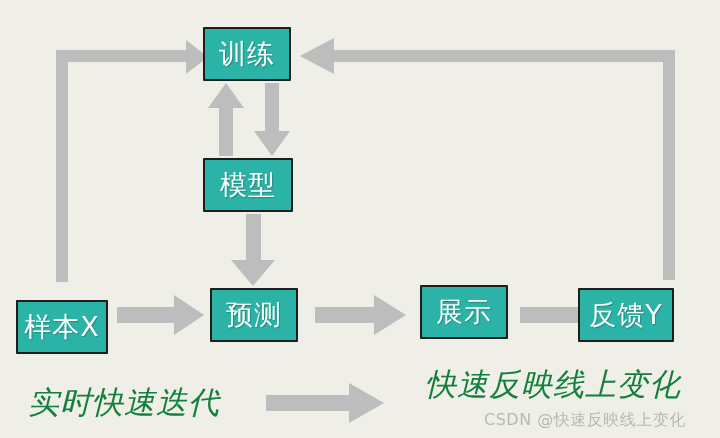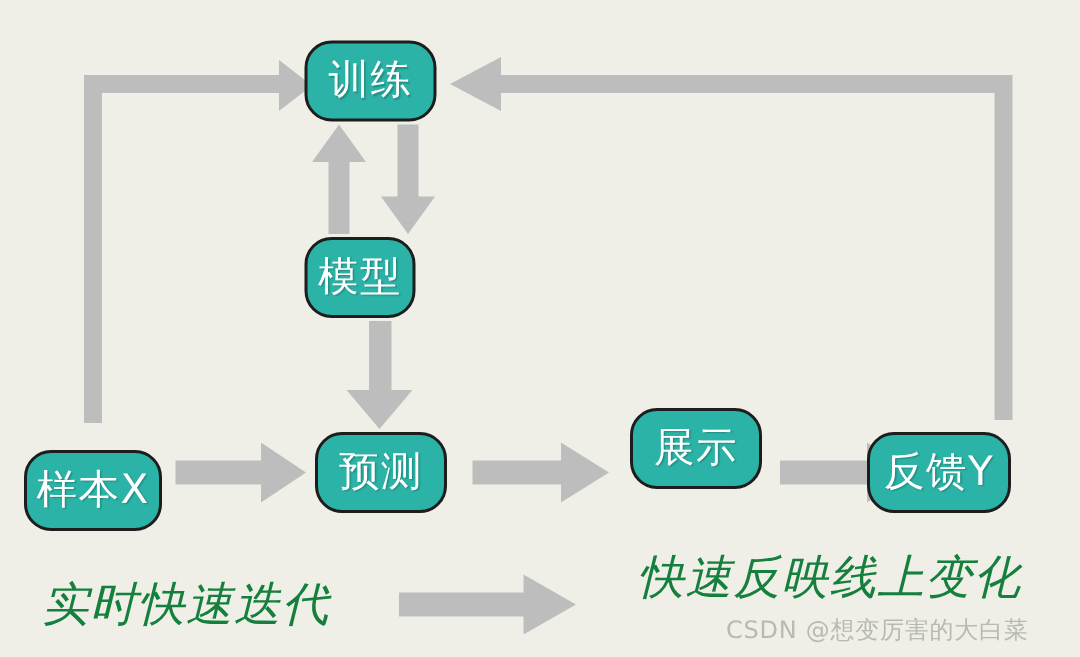--- a/index.html
+++ b/index.html
@@ -24,40 +24,40 @@
     left: 0;
     top: 0;
     width: 720px;
     height: 438px;
   }
   .node {
     position: absolute;
     box-sizing: border-box;
     background: #2ab3a6;
     border: 2px solid #1d1d1d;
-    border-radius: 18px;
+    border-radius: 1px;
     display: flex;
     align-items: center;
     justify-content: center;
     color: #ffffff;
     font-size: 27px;
     letter-spacing: 1px;
     text-shadow: 1px 1px 1px rgba(0,0,0,0.22);
     z-index: 5;
   }
   .node-label {
     display: block;
     line-height: 1;
     padding-bottom: 2px;
   }
   #node-train   { left: 203px; top: 27px;  width: 88px;  height: 54px; }
-  #node-model   { left: 203px; top: 158px; width: 74px;  height: 54px; }
+  #node-model   { left: 203px; top: 158px; width: 90px;  height: 54px; }
   #node-sample  { left: 16px;  top: 288px; width: 92px;  height: 54px; margin-top: 12px; }
   #node-predict { left: 210px; top: 288px; width: 88px;  height: 54px; text-align: center; }
-  #node-display { left: 420px; top: 272px; width: 88px;  height: 54px; }
+  #node-display { left: 420px; top: 285px; width: 88px;  height: 54px; }
   #node-feedback{ left: 578px; top: 288px; width: 96px;  height: 54px; }
 
   .caption {
     position: absolute;
     color: #15803d;
     font-size: 31px;
     letter-spacing: 1px;
     white-space: nowrap;
     z-index: 6;
     font-style: italic;
@@ -140,15 +140,15 @@
     <span class="node-label">展示</span>
   </div>
 
   <div class="node" id="node-feedback">
     <span class="node-label">反馈Y</span>
   </div>
 
   <div class="caption" id="caption-left">实时快速迭代</div>
   <div class="caption" id="caption-right">快速反映线上变化</div>
 
-  <div id="watermark">CSDN @想变厉害的大白菜</div>
+  <div id="watermark">CSDN @快速反映线上变化</div>
 
 </div>
 
 </body></html>

